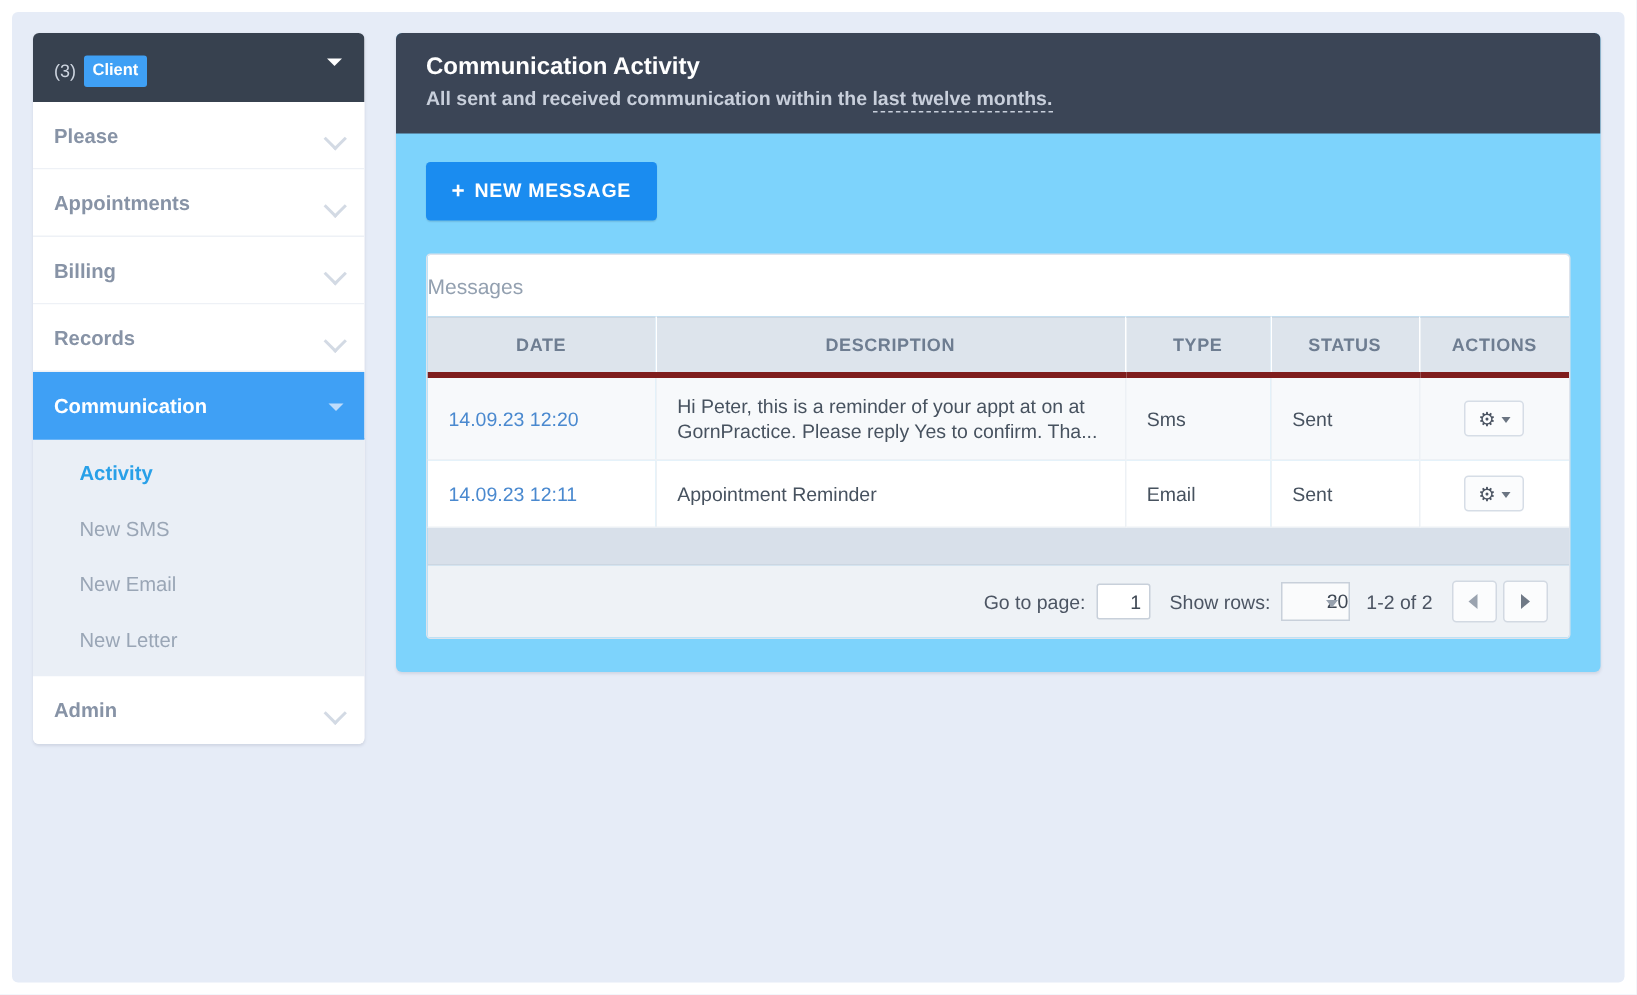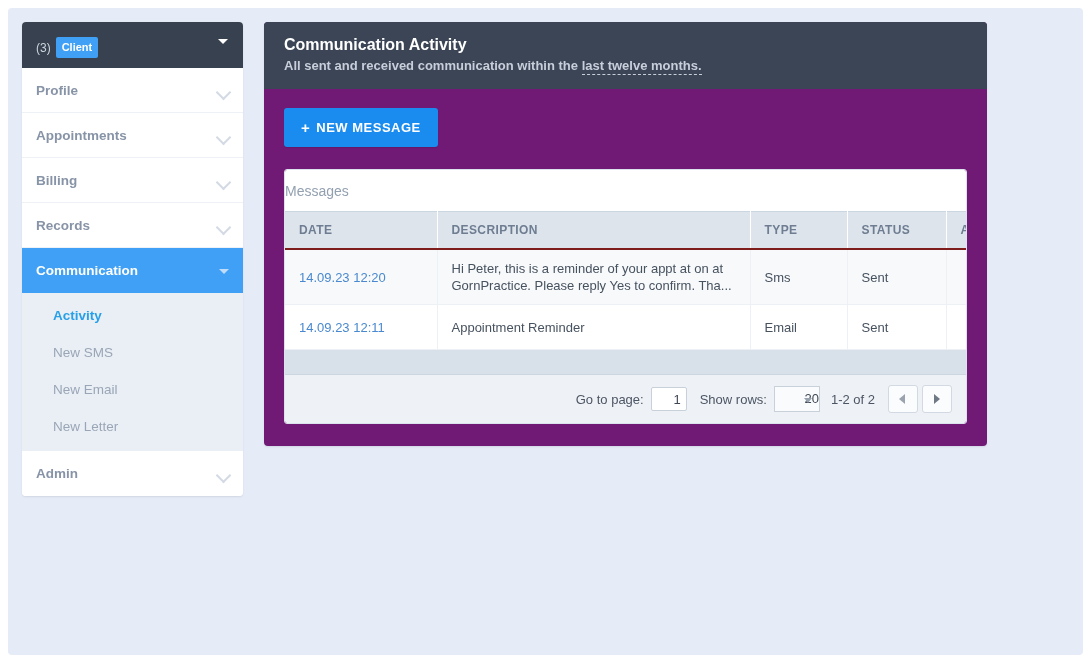--- a/index.html
+++ b/index.html
@@ -129,22 +129,22 @@
   .submenu-item.active {
     color: #28a0e8;
     font-weight: bold;
   }
 
   
   .main-panel {
     position: absolute;
     left: 256px;
     top: 14px;
-    width: 723px;
-    background: #701a75;
+    width: 803px;
+    background: #7dd3fc;
     border-radius: 4px;
     box-shadow: 0 1px 2px rgba(60,72,100,0.13);
     overflow: hidden;
   }
   .main-header {
     background: #3b4556;
     padding: 13px 20px 15px 20px;
   }
   .main-title {
     color: #ffffff;
@@ -206,25 +206,25 @@
     width: 100%;
     border-collapse: collapse;
     table-layout: fixed;
   }
   table.msg-table th {
     background: #dde4ec;
     color: #6e7d91;
     font-size: 12px;
     font-weight: bold;
     letter-spacing: 0.4px;
-    text-align: left;
+    text-align: center;
     padding: 11px 14px;
     border-right: 1px solid #ffffff;
     border-top: 1px solid #ccd6e1;
-    border-bottom: 2px solid #7f1d1d;
+    border-bottom: 4px solid #7f1d1d;
   }
   table.msg-table th:last-child { border-right: none; }
   table.msg-table td {
     font-size: 13px;
     color: #47525f;
     padding: 10px 14px;
     border-right: 1px solid #edf1f5;
     border-bottom: 1px solid #edf1f5;
     vertical-align: middle;
   }
@@ -364,21 +364,21 @@
   <div class="sidebar">
 
     <div class="sidebar-header">
       <div class="sidebar-sub">
         <span class="sidebar-count">(3)</span><span class="badge-client">Client</span>
       </div>
       <span class="header-caret"></span>
     </div>
 
     <div class="nav-item">
-      <span>Profile</span>
+      <span>Please</span>
       <span class="chev"></span>
     </div>
 
     <div class="nav-item">
       <span>Appointments</span>
       <span class="chev"></span>
     </div>
 
     <div class="nav-item">
       <span>Billing</span>

